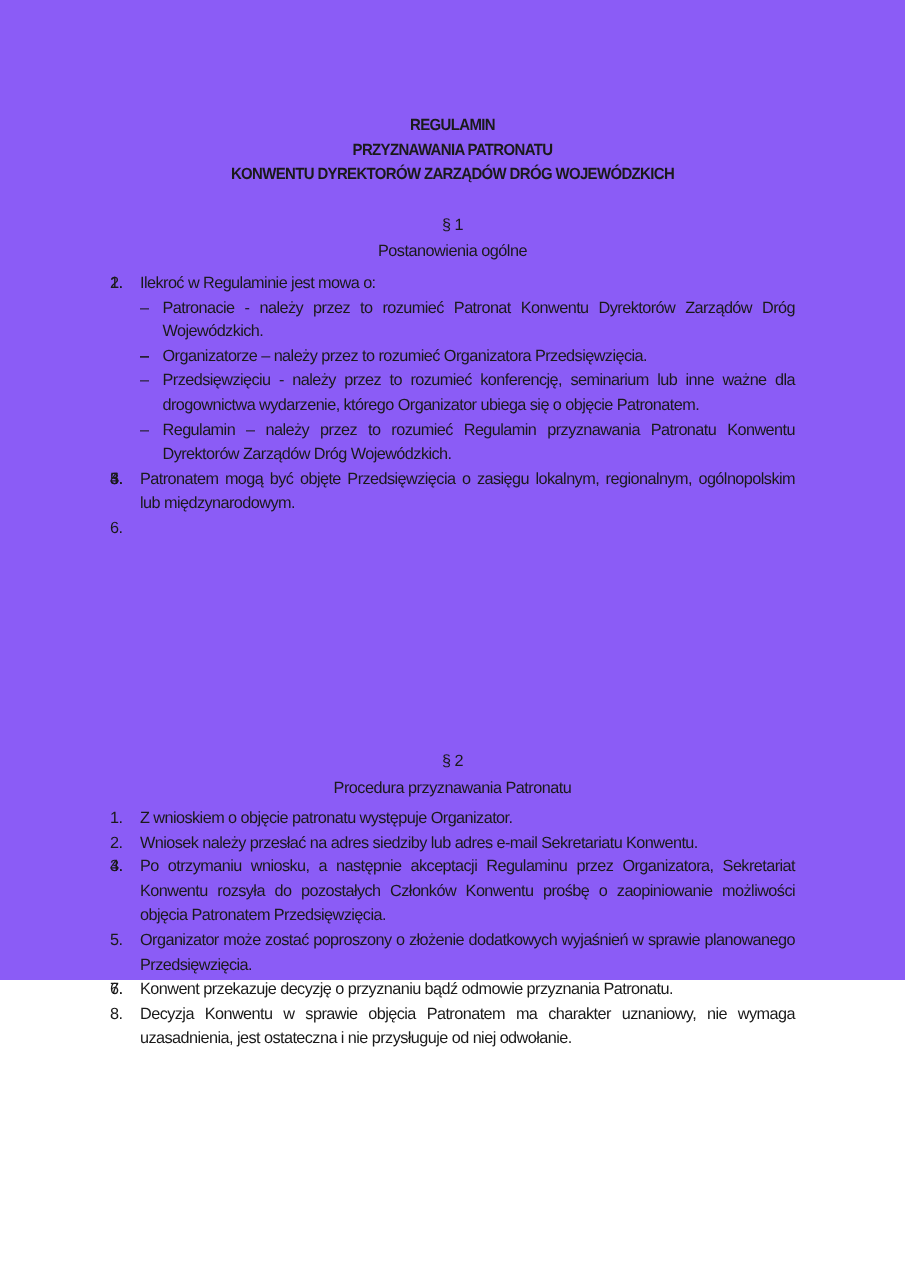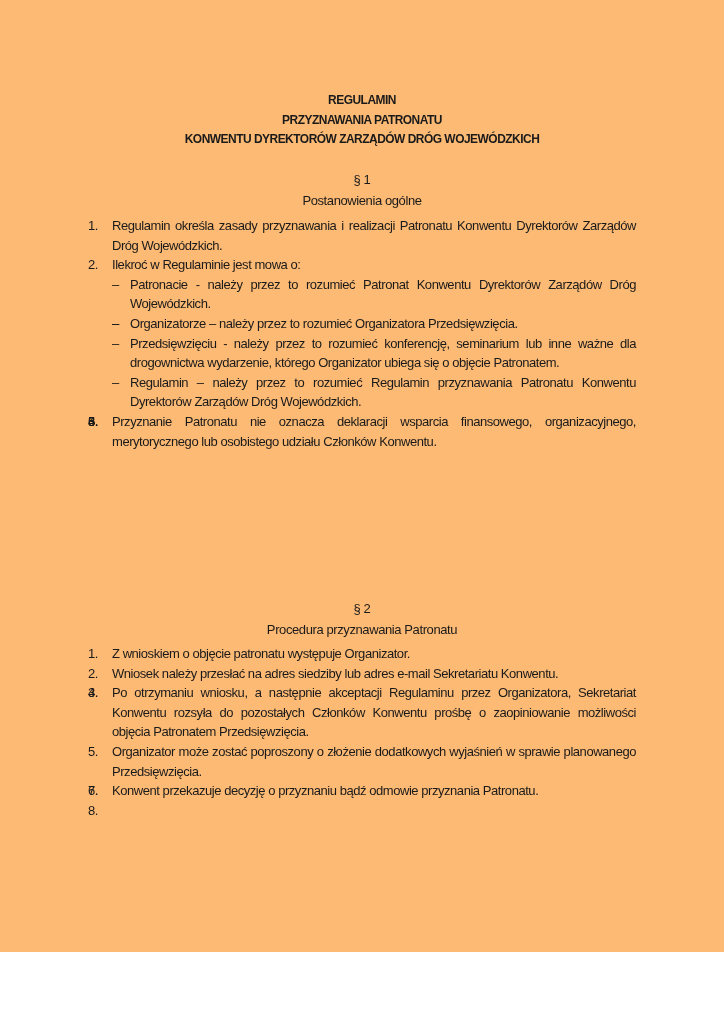--- a/index.html
+++ b/index.html
@@ -13,22 +13,22 @@
       position: relative;
       overflow: hidden;
       font-family: "Liberation Sans Narrow", "Liberation Sans", sans-serif;
       color: #1a1a1a;
     }
     .page {
       position: absolute;
       left: 0;
       top: 0;
       width: 724px;
-      height: 952px;
-      background: #fdba74;
+      height: 784px;
+      background: #8b5cf6;
     }
     .title-block {
       position: absolute;
       left: 88px;
       width: 548px;
       top: 90px;
       text-align: center;
       font-weight: bold;
       font-size: 13px;
       line-height: 19.5px;
@@ -109,21 +109,20 @@
   </div>
 
   <div class="section-head sec1-head">
     <div>§ 1</div>
     <div>Postanowienia ogólne</div>
   </div>
 
   <ol class="list sec1-list">
     <li class="item">
       <span class="num">1.</span>
-      <span>Regulamin określa zasady przyznawania i realizacji Patronatu Konwentu Dyrektorów Zarządów Dróg Wojewódzkich.</span>
     </li>
     <li class="item">
       <span class="num">2.</span>
       <span>Ilekroć w Regulaminie jest mowa o:</span>
       <ul class="sublist">
         <li class="subitem">
           <span class="dash">–</span>
           <span>Patronacie - należy przez to rozumieć Patronat Konwentu Dyrektorów Zarządów Dróg Wojewódzkich.</span>
         </li>
         <li class="subitem">
@@ -144,24 +143,24 @@
       </ul>
     </li>
     <li class="item">
       <span class="num">3.</span>
     </li>
     <li class="item">
       <span class="num">4.</span>
     </li>
     <li class="item">
       <span class="num">5.</span>
+      <span>Patronatem mogą być objęte Przedsięwzięcia o zasięgu lokalnym, regionalnym, ogólnopolskim lub międzynarodowym.</span>
     </li>
     <li class="item">
       <span class="num">6.</span>
-      <span>Przyznanie Patronatu nie oznacza deklaracji wsparcia finansowego, organizacyjnego, merytorycznego lub osobistego udziału Członków Konwentu.</span>
     </li>
   </ol>
 
   <div class="section-head sec2-head">
     <div>§ 2</div>
     <div>Procedura przyznawania Patronatu</div>
   </div>
 
   <ol class="list sec2-list">
     <li class="item">
@@ -185,16 +184,17 @@
     </li>
     <li class="item">
       <span class="num">6.</span>
     </li>
     <li class="item">
       <span class="num">7.</span>
       <span>Konwent przekazuje decyzję o przyznaniu bądź odmowie przyznania Patronatu.</span>
     </li>
     <li class="item">
       <span class="num">8.</span>
+      <span>Decyzja Konwentu w sprawie objęcia Patronatem ma charakter uznaniowy, nie wymaga uzasadnienia, jest ostateczna i nie przysługuje od niej odwołanie.</span>
     </li>
   </ol>
 
 </div>
 
 </body></html>

